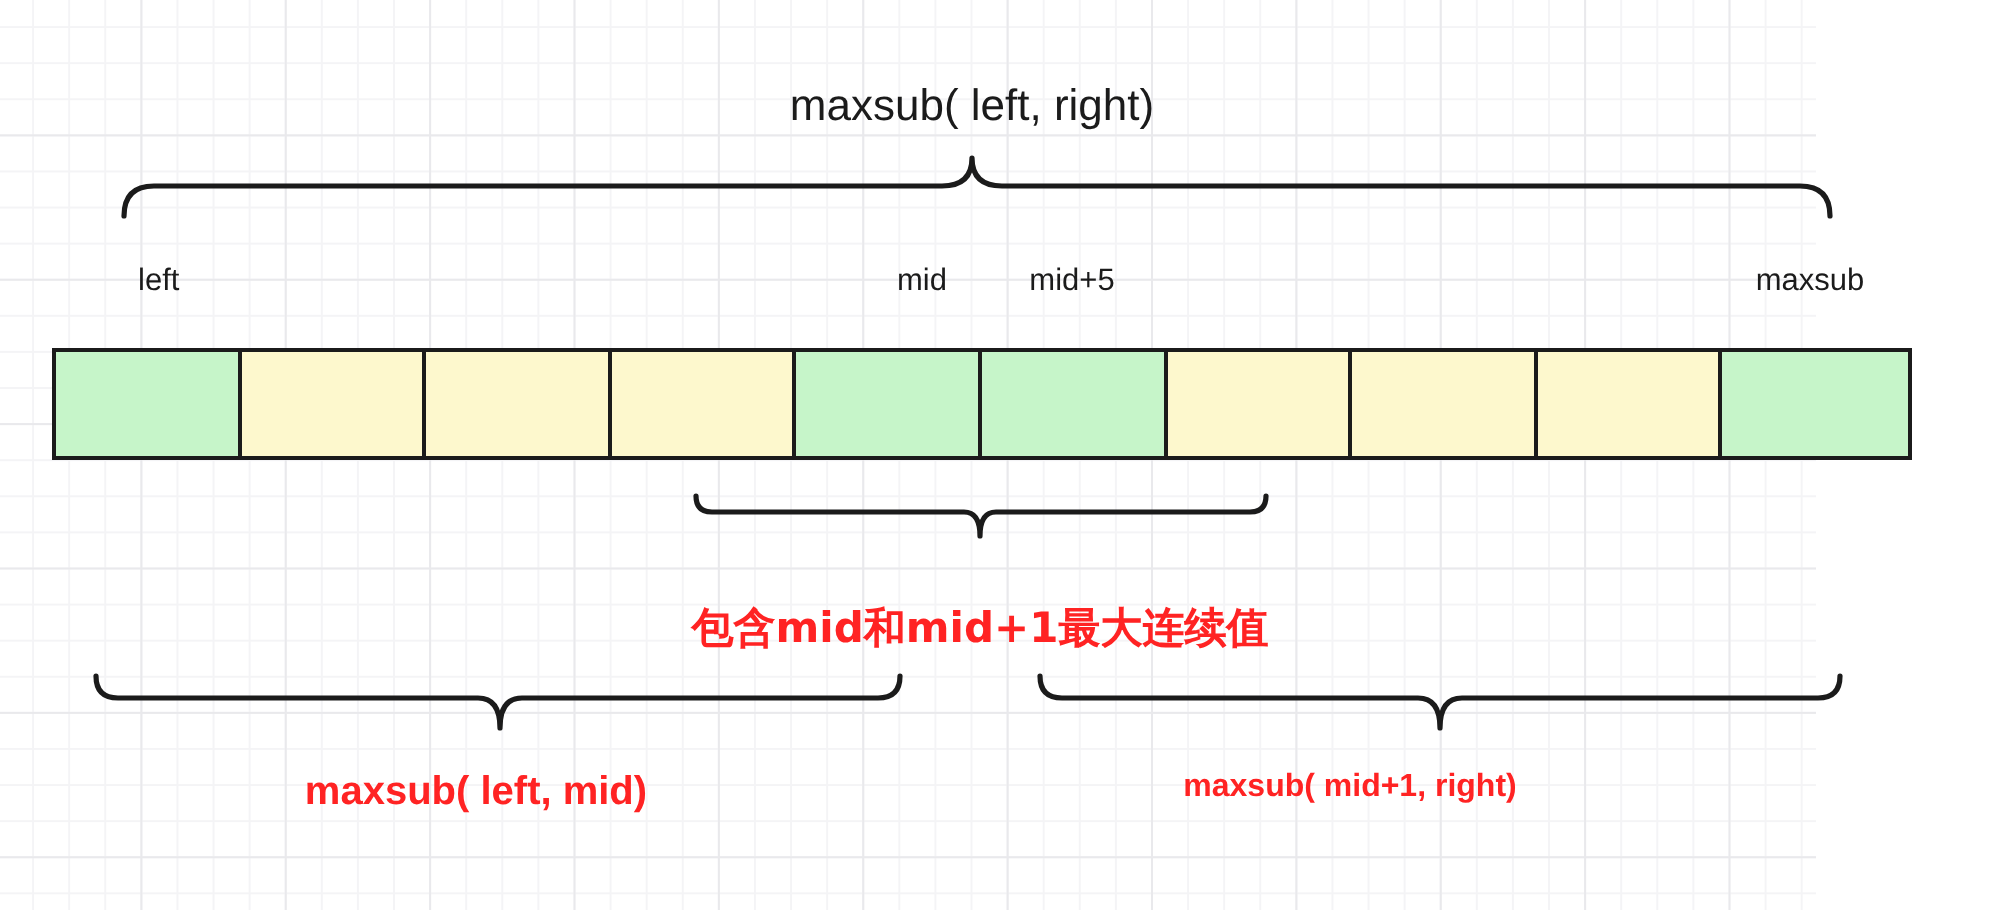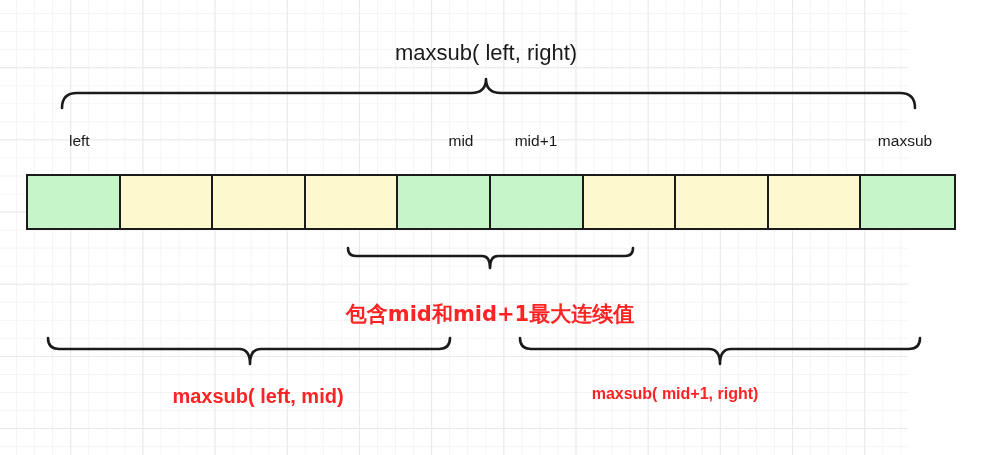--- a/index.html
+++ b/index.html
@@ -76,21 +76,20 @@
     top: 286px;
     transform: translateX(-50%);
     font-family: "DejaVu Sans", "Liberation Sans", sans-serif;
     margin-top: 18px;
   }
   .lbl-ml {
     font-size: 20px;
     left: 238px;
     top: 386px;
     transform: translateX(-50%);
-    margin-left: 20px;
   }
   .lbl-mr {
     font-size: 16px;
     left: 675px;
     top: 386px;
     transform: translateX(-50%);
   }
 
   
   #array {
@@ -125,21 +124,21 @@
       <path d="M 48,338 Q 48,349 59,349 L 239,349 Q 250,349 250,364 Q 250,349 261,349 L 439,349 Q 450,349 450,338"></path>
 
       <path d="M 520,338 Q 520,349 531,349 L 709,349 Q 720,349 720,364 Q 720,349 731,349 L 909,349 Q 920,349 920,338"></path>
     </g>
   </svg>
 
   <div class="lbl title-top">maxsub(  left, right)</div>
 
   <div class="lbl endpoint-lbl lbl-left">left</div>
   <div class="lbl endpoint-lbl lbl-mid">mid</div>
-  <div class="lbl endpoint-lbl lbl-mid1">mid+1</div>
+  <div class="lbl endpoint-lbl lbl-mid1">mid+5</div>
   <div class="lbl endpoint-lbl lbl-right">maxsub</div>
 
   <div id="array">
       <div class="cell" style="background: rgb(198, 245, 201);"></div>
       <div class="cell" style="background: rgb(253, 248, 205);"></div>
       <div class="cell" style="background: rgb(253, 248, 205);"></div>
       <div class="cell" style="background: rgb(253, 248, 205);"></div>
       <div class="cell" style="background: rgb(198, 245, 201);"></div>
       <div class="cell" style="background: rgb(198, 245, 201);"></div>
       <div class="cell" style="background: rgb(253, 248, 205);"></div>

